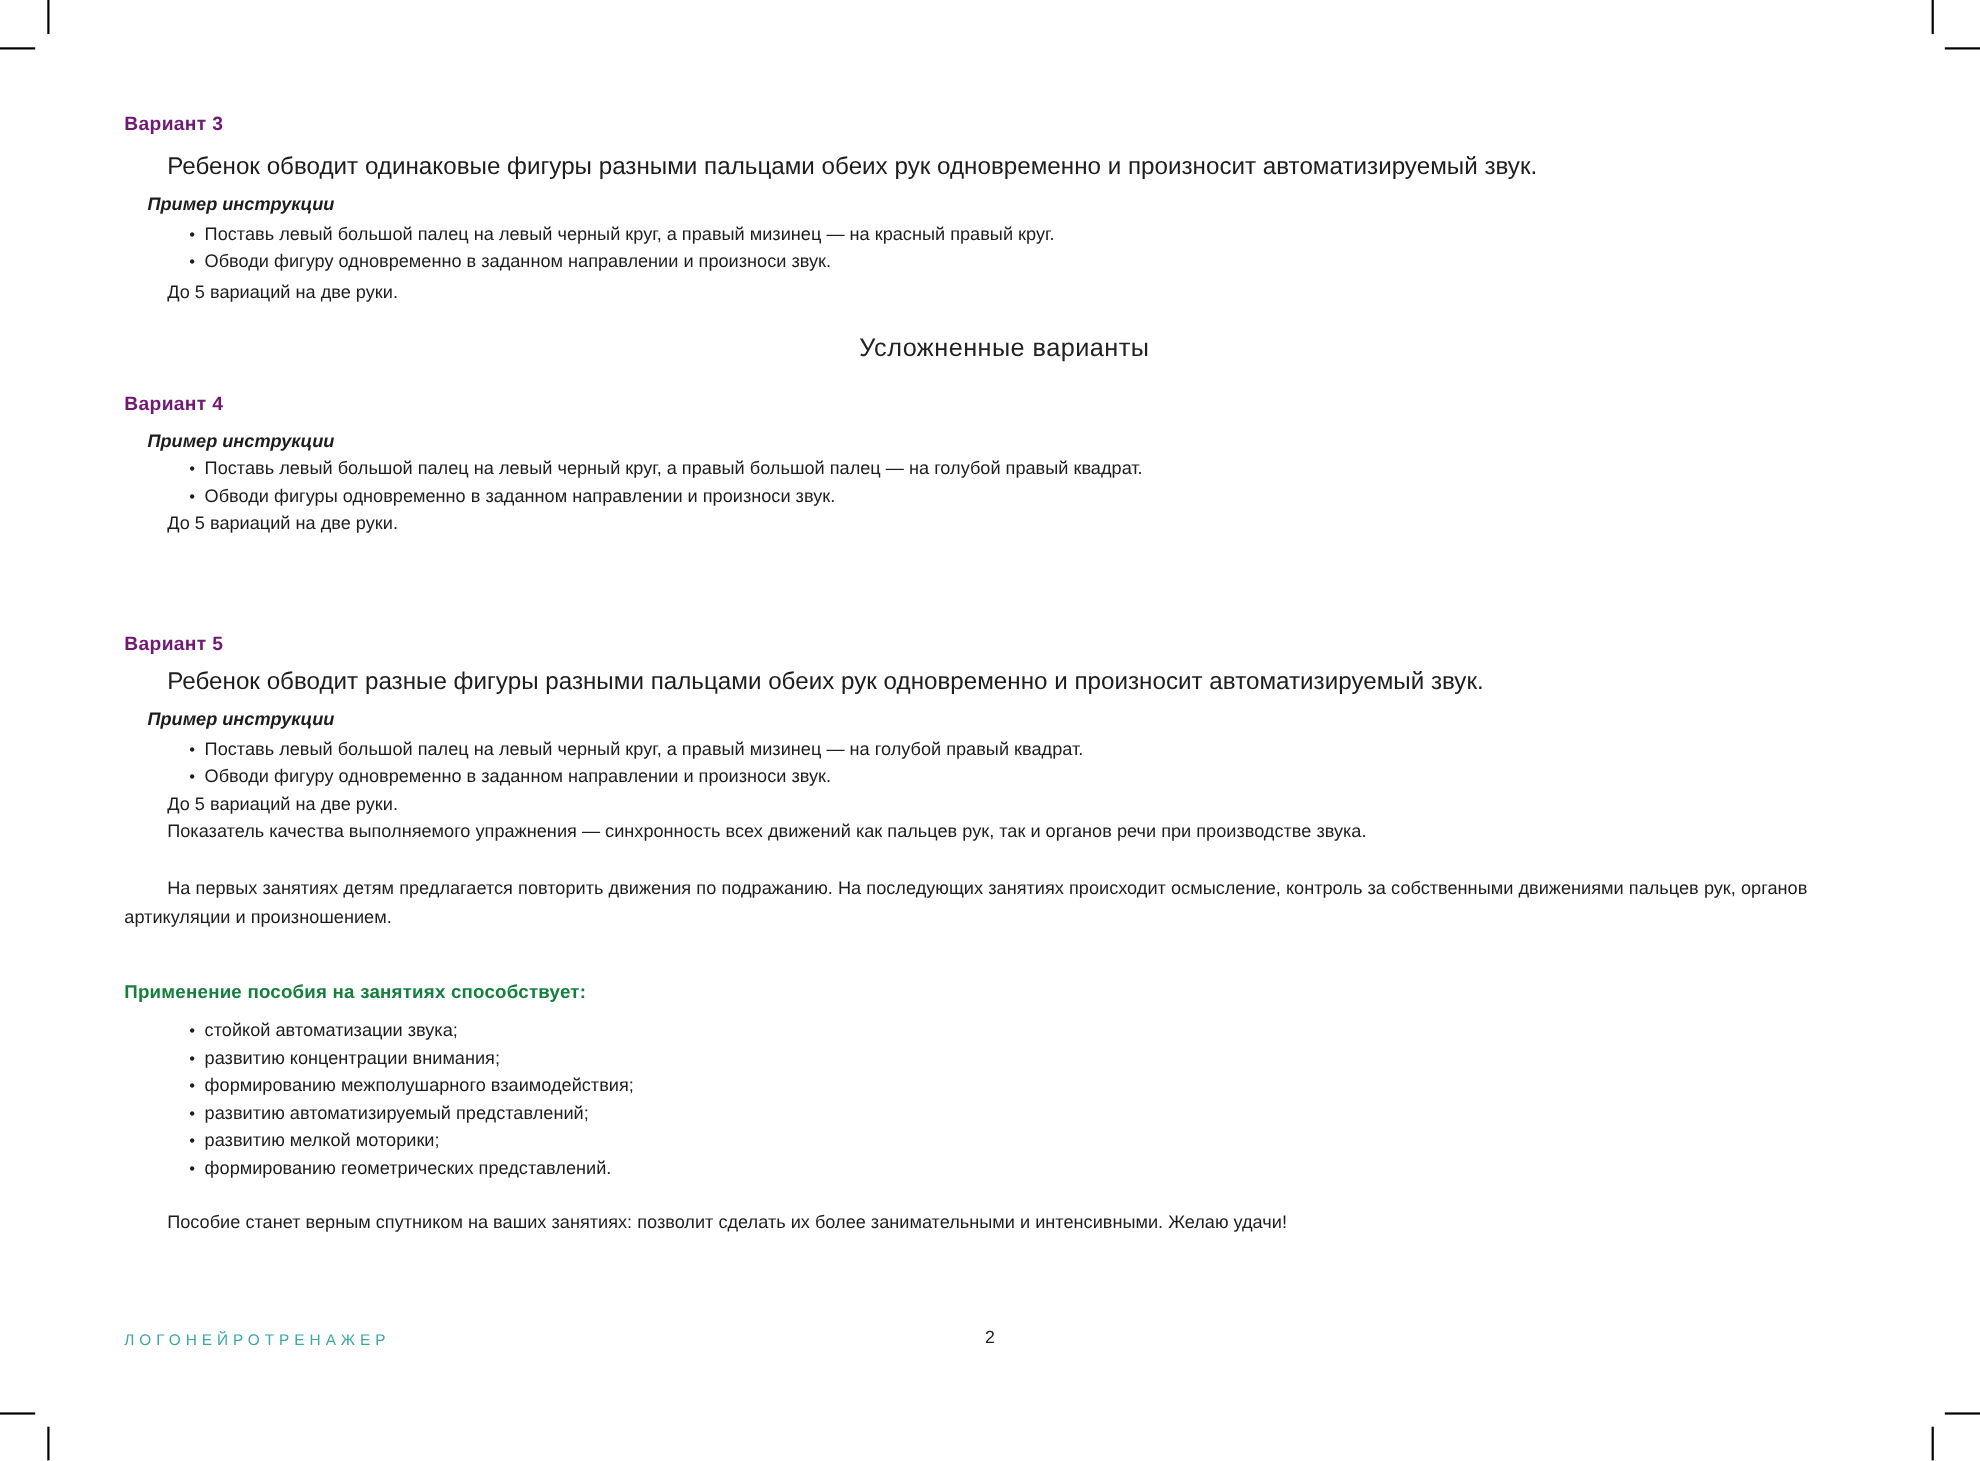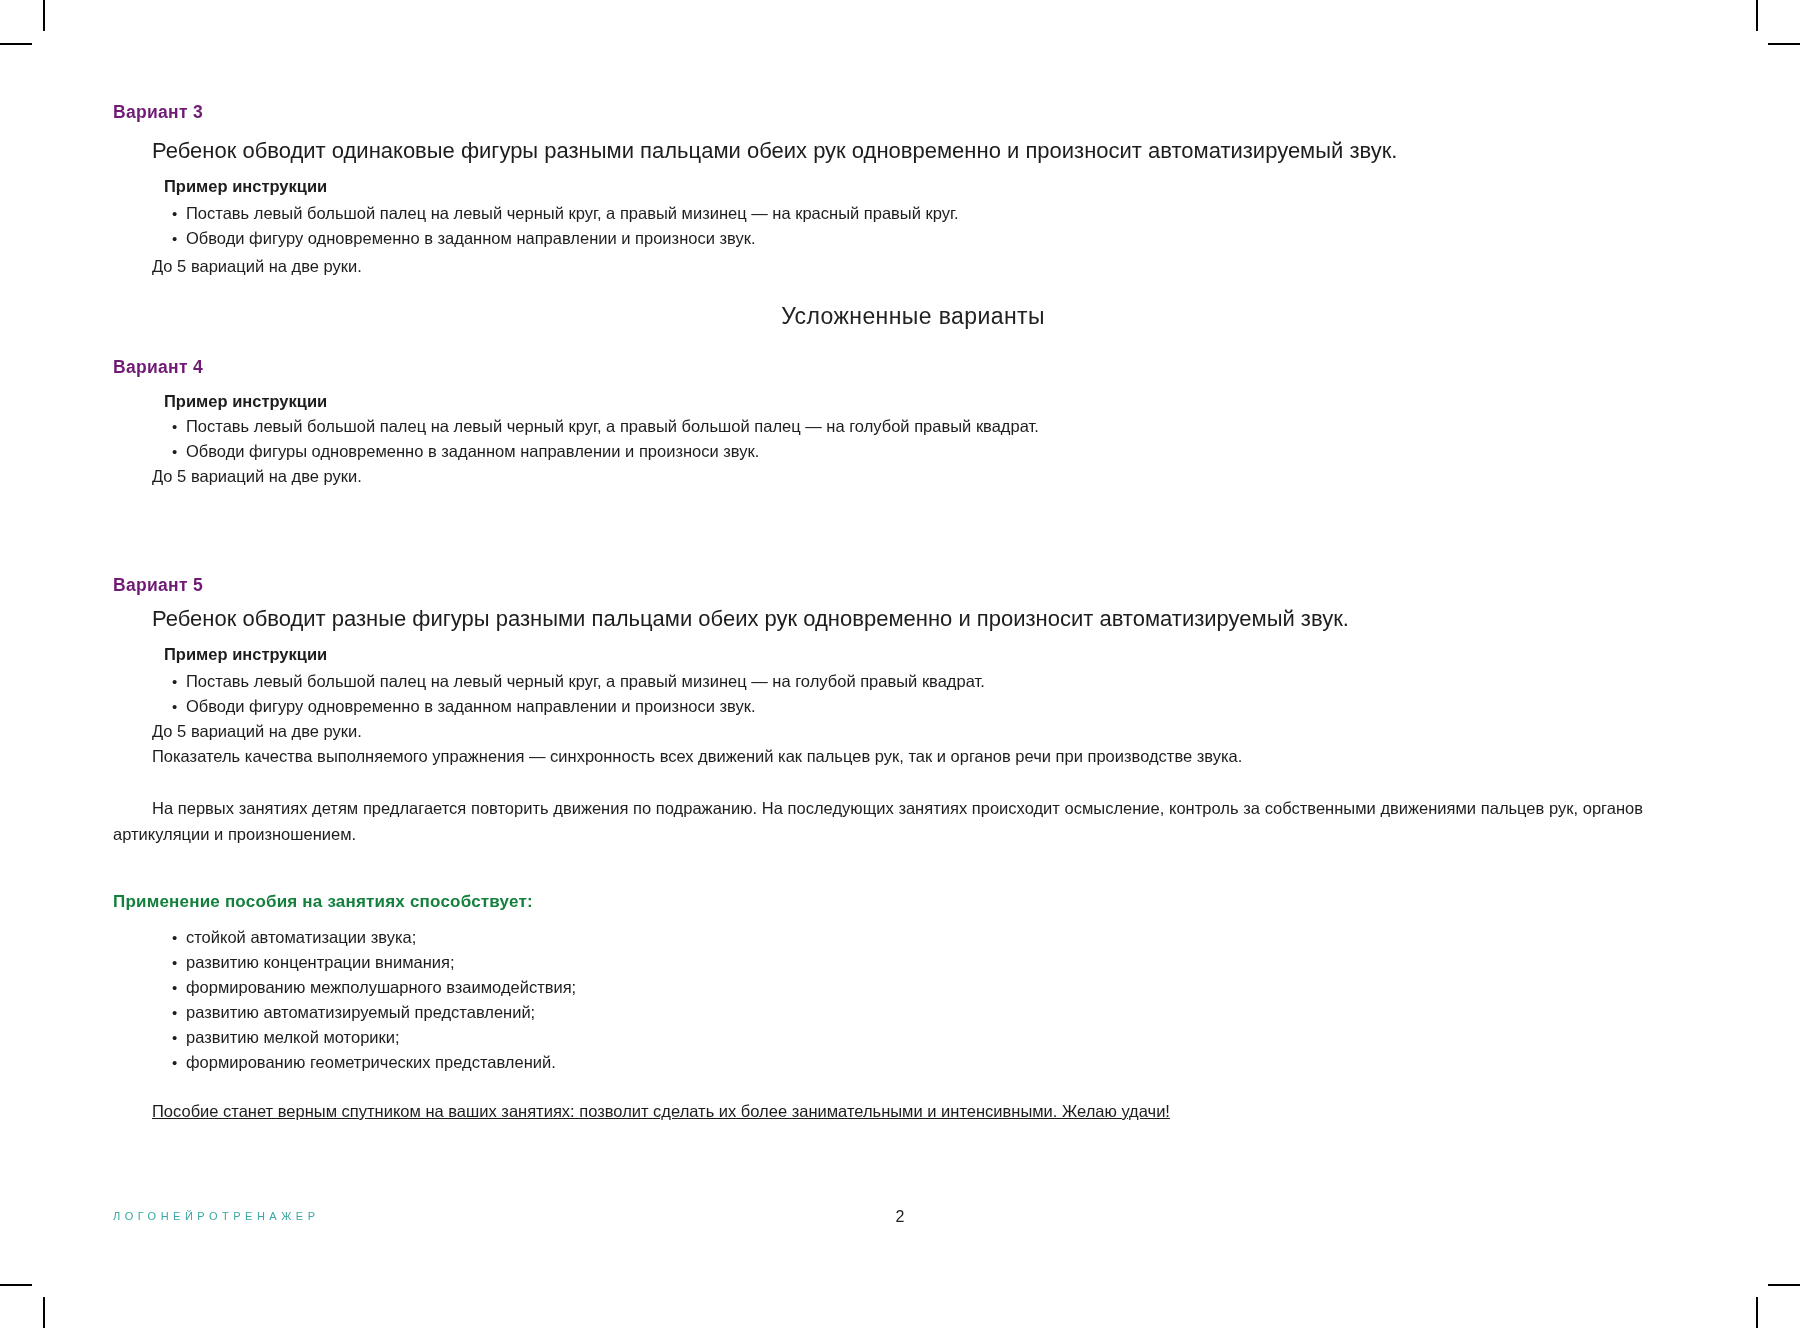--- a/index.html
+++ b/index.html
@@ -36,23 +36,24 @@
     color: #701a75;
     line-height: 22px;
     letter-spacing: 0.3px;
   }
   .desc {
     margin-left: 39px;
     font-size: 22px;
     line-height: 22px;
   }
   .instr-label {
-    margin-left: 51px;
+    margin-left: 21px;
     font-size: 16.5px;
     font-weight: 700;
+    font-style: italic;
     line-height: 21px;
   }
   .bullet-row {
     margin-left: 59px;
     font-size: 16.5px;
     line-height: 25px;
     display: flex;
   }
   .bullet-row .dot {
     width: 14px;
@@ -106,28 +107,27 @@
   }
   .benefits .bullet-row { line-height: 25px; }
   .benefits .bullet-row.first { margin-top: 12px; }
 
   .closing {
     position: absolute;
     left: 152px;
     width: 1450px;
     font-size: 16.5px;
     line-height: 22px;
-    text-decoration: underline;
   }
 
   .footer-brand {
     position: absolute;
     left: 113px;
     top: 1210px;
-    font-size: 11px;
+    font-size: 14px;
     letter-spacing: 4.5px;
     font-weight: 400;
   }
   .page-number {
     position: absolute;
     left: 0;
     top: 1208px;
     width: 1800px;
     text-align: center;
     font-size: 16px;

